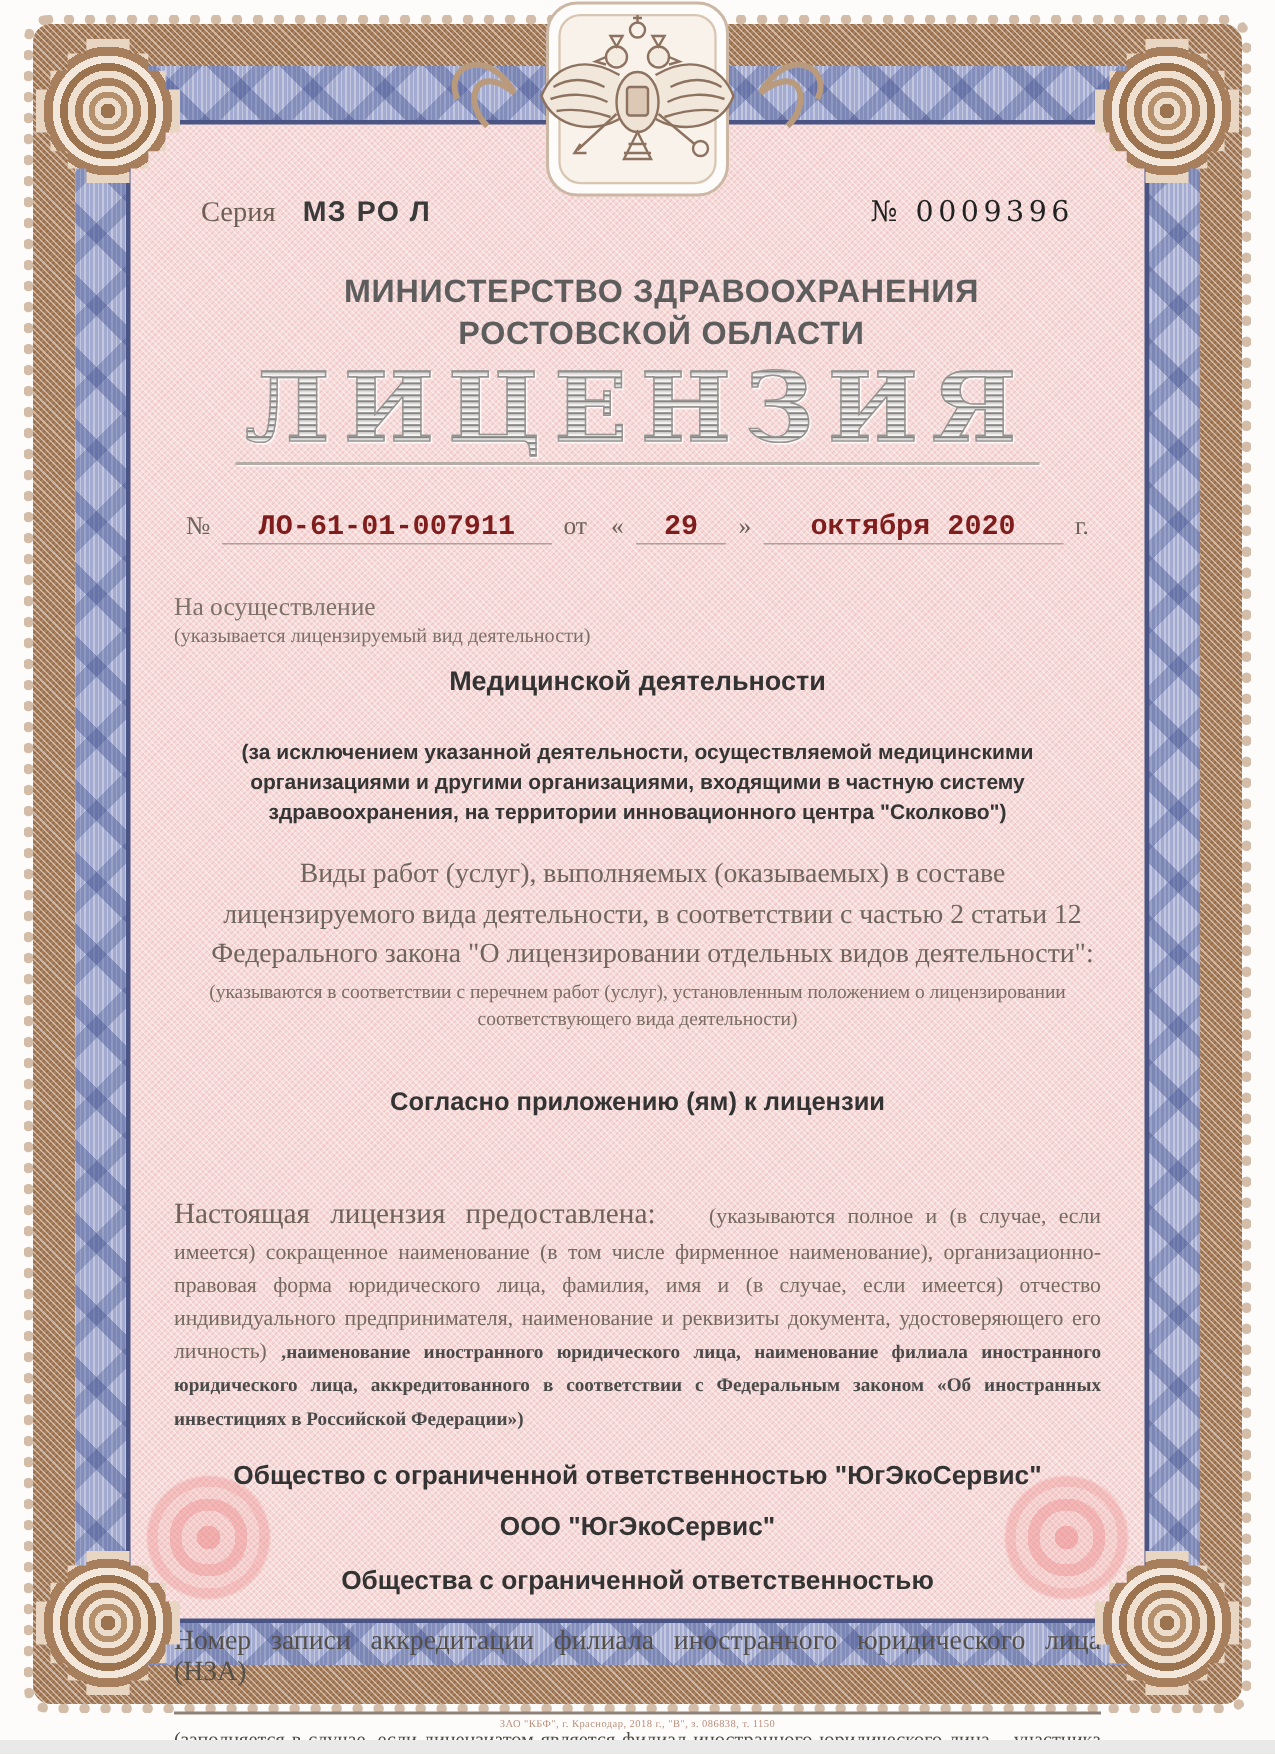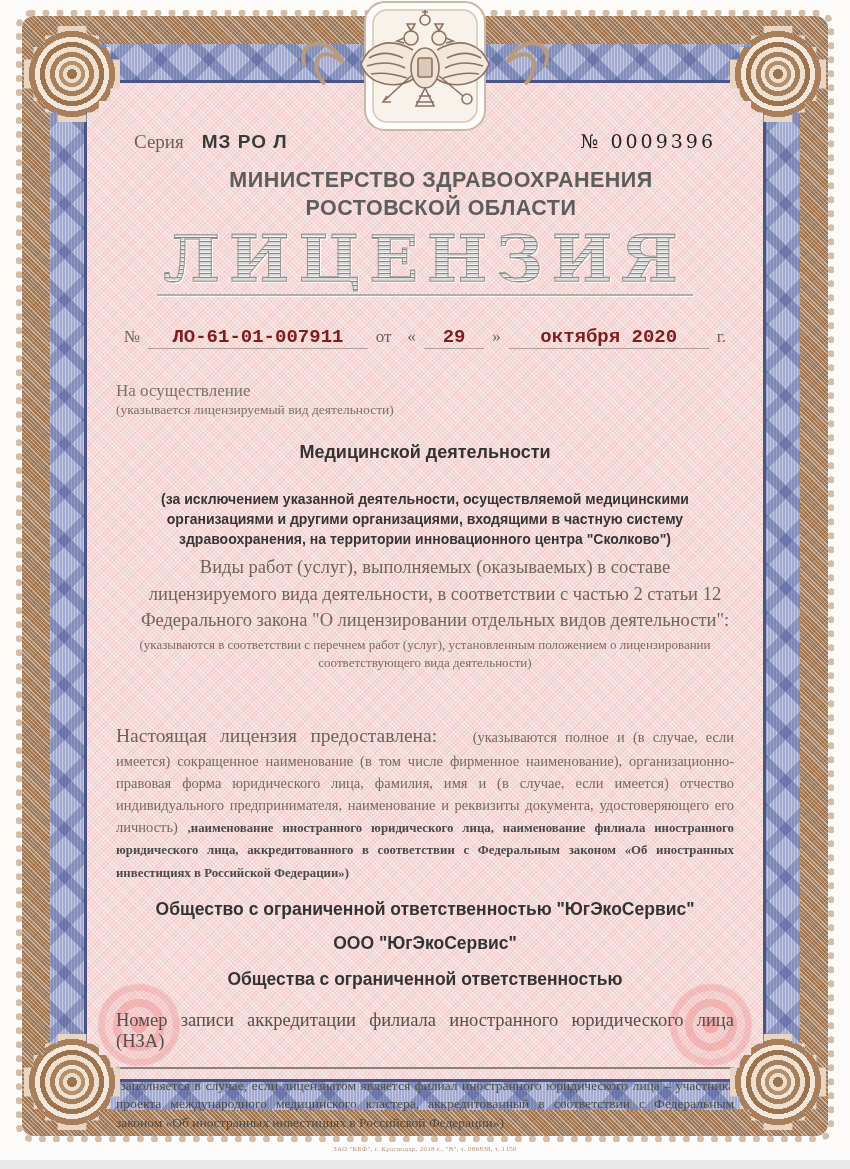--- a/index.html
+++ b/index.html
@@ -58,45 +58,45 @@
   
   .content{
     position:absolute;inset:80px 84px 78px 84px;padding:50px 32px 0 32px;
     color:#3c3c3c;z-index:3;
   }
   .series-row{display:flex;justify-content:space-between;align-items:baseline;padding:0 18px;}
   .series-label{font-size:19px;color:#6e5f55;}
   .series-value{font-family:"Liberation Sans",sans-serif;font-weight:bold;font-size:19px;
     color:#3a3a3a;margin-left:14px;letter-spacing:1px;}
   .form-number{font-family:"DejaVu Serif",serif;font-size:19px;letter-spacing:3px;color:#222;}
-  .ministry{margin-top:14px;text-align:center;font-family:"Liberation Sans",sans-serif;
+  .ministry{margin-top:28px;text-align:center;font-family:"Liberation Sans",sans-serif;
     font-weight:bold;font-size:21.5px;color:#5d5d5d;letter-spacing:.5px;line-height:1.3;padding-left:32px;}
   .doc-title{
     margin:2px auto 0 auto;width:fit-content;text-align:center;
     font-family:"DejaVu Serif",serif;font-weight:bold;font-size:64px;line-height:1.05;
     letter-spacing:9px;color:#8f8f8f;
     background:repeating-linear-gradient(180deg,#858585 0 1.2px,#dcdad8 1.2px 2.6px,#f6f4f2 2.6px 4px);
     -webkit-background-clip:text;background-clip:text;-webkit-text-fill-color:transparent;
     -webkit-text-stroke:1px #979390;
     border-bottom:2px solid #b4aca5;padding:0 6px 2px 6px;
     filter:drop-shadow(1px 1px 0 rgba(255,255,255,.8));
   }
   .number-line{display:flex;align-items:baseline;margin-top:30px;font-size:17px;color:#6e6259;}
   .nl-fill{font-family:Liberation Mono, monospace;font-weight:bold;font-size:19px;color:#7f1d1d;
     text-align:center;border-bottom:1.5px solid rgba(120,110,100,.55);}
   .nl-num{width:225px;} .nl-day{width:62px;} .nl-month{width:205px;}
   .nl-lbl{margin:0 8px;}
   .intro-block{margin-top:32px;color:#7d7168;}
   .intro-main{font-size:17px;}
   .intro-note{font-size:13.5px;margin-top:1px;}
-  .activity-type{margin-top:24px;text-align:center;font-family:"Liberation Sans",sans-serif;
+  .activity-type{margin-top:12px;text-align:center;font-family:"Liberation Sans",sans-serif;
     font-weight:bold;font-size:18px;color:#333;}
   .exception{margin-top:27px;text-align:center;font-family:"Liberation Sans",sans-serif;
     font-weight:bold;font-size:14px;line-height:1.42;color:#353535;}
-  .works{margin-top:4px;text-align:center;font-size:18.5px;line-height:1.45;color:#6f655c;padding-left:20px;}
+  .works{margin-top:18px;text-align:center;font-size:18.5px;line-height:1.45;color:#6f655c;padding-left:20px;}
   .works-note{margin-top:2px;text-align:center;font-size:13px;line-height:1.35;color:#7a6e64;}
   .attachment{margin-top:38px;text-align:center;font-family:"Liberation Sans",sans-serif;
     font-weight:bold;font-size:17px;color:#333;}
   .granted{margin-top:52px;text-align:justify;line-height:1.38;}
   .granted-intro{font-size:19.5px;color:#6e6259;word-spacing:4px;}
   .granted-note{font-size:14.5px;color:#756a60;padding-left:27px;}
   .granted-note2{font-size:12.8px;font-weight:bold;color:#4a4a4a;}
   .org-name{text-align:center;font-family:"Liberation Sans",sans-serif;font-weight:bold;
     font-size:17.5px;color:#333;}
   .full-name{margin-top:16px;} .short-name{margin-top:13px;} .legal-form{margin-top:15px;}
@@ -184,20 +184,21 @@
       <div class="intro-note">(указывается лицензируемый вид деятельности)</div>
     </div>
 
     <div class="activity-type">Медицинской деятельности</div>
 
     <div class="exception">(за исключением указанной деятельности, осуществляемой медицинскими организациями и другими организациями, входящими в частную систему здравоохранения, на территории инновационного центра "Сколково")</div>
 
     <div class="works">Виды работ (услуг), выполняемых (оказываемых) в составе лицензируемого вида деятельности, в соответствии с частью 2 статьи 12 Федерального закона "О лицензировании отдельных видов деятельности":</div>
     <div class="works-note">(указываются в соответствии с перечнем работ (услуг), установленным положением о лицензировании соответствующего вида деятельности)</div>
 
+    <div class="attachment">Согласно приложению (ям) к лицензии</div>
 
     <p class="granted">
       <span class="granted-intro">Настоящая лицензия предоставлена:</span>
       <span class="granted-note">(указываются полное и (в случае, если имеется) сокращенное наименование (в том числе фирменное наименование), организационно-правовая форма юридического лица, фамилия, имя и (в случае, если имеется) отчество индивидуального предпринимателя, наименование и реквизиты документа, удостоверяющего его личность)</span>
       <span class="granted-note2">,наименование иностранного юридического лица, наименование филиала иностранного юридического лица, аккредитованного в соответствии с Федеральным законом «Об иностранных инвестициях в Российской Федерации»)</span>
     </p>
 
     <div class="org-name full-name">Общество с ограниченной ответственностью "ЮгЭкоСервис"</div>
     <div class="org-name short-name">ООО "ЮгЭкоСервис"</div>
     <div class="org-name legal-form">Общества с ограниченной ответственностью</div>

